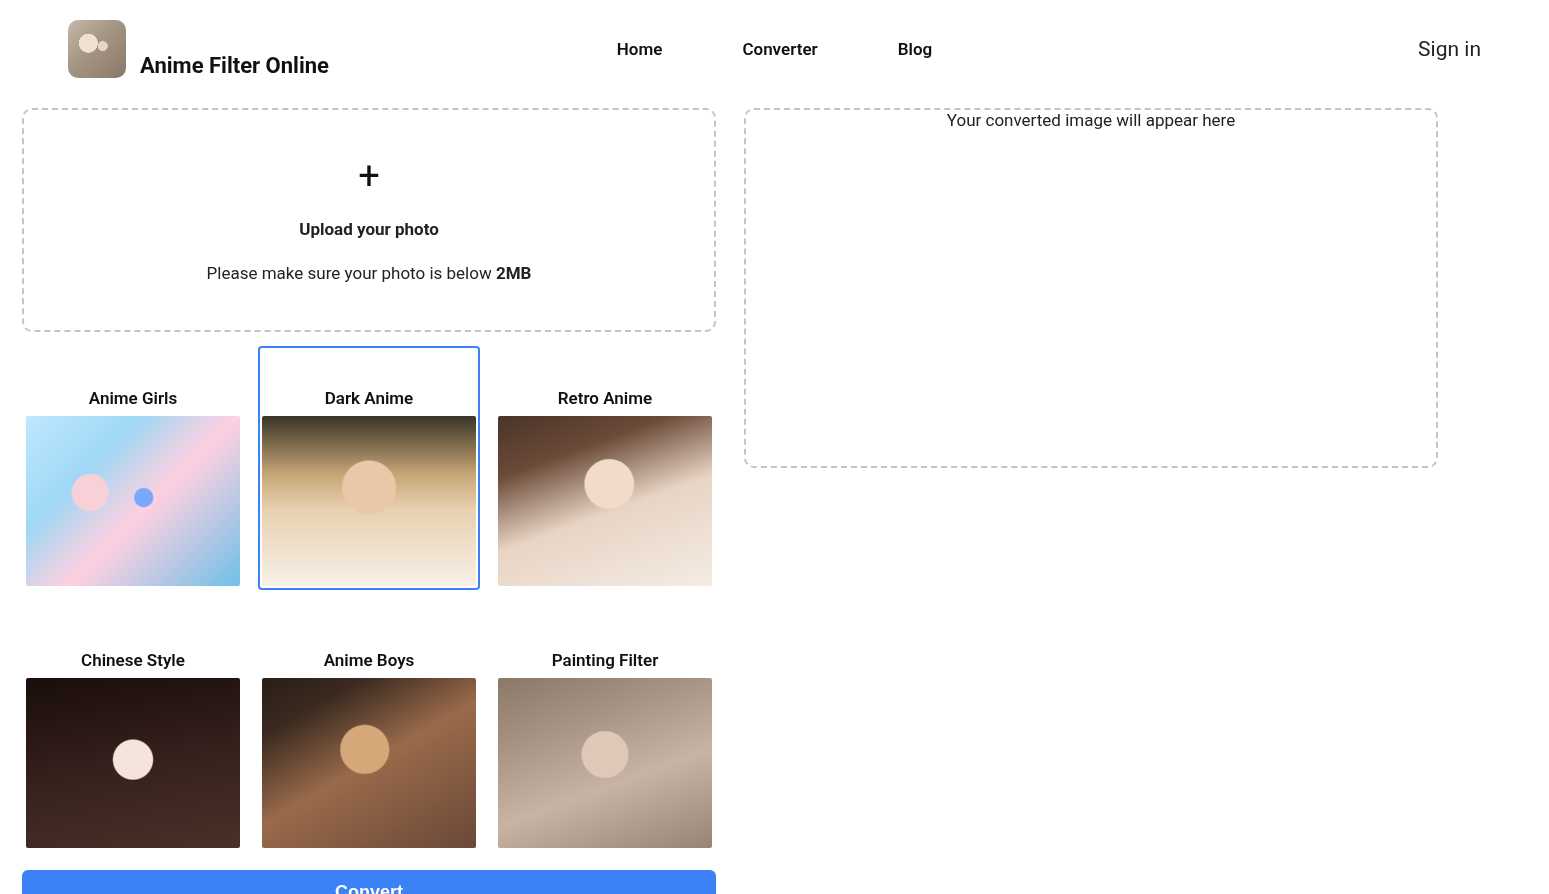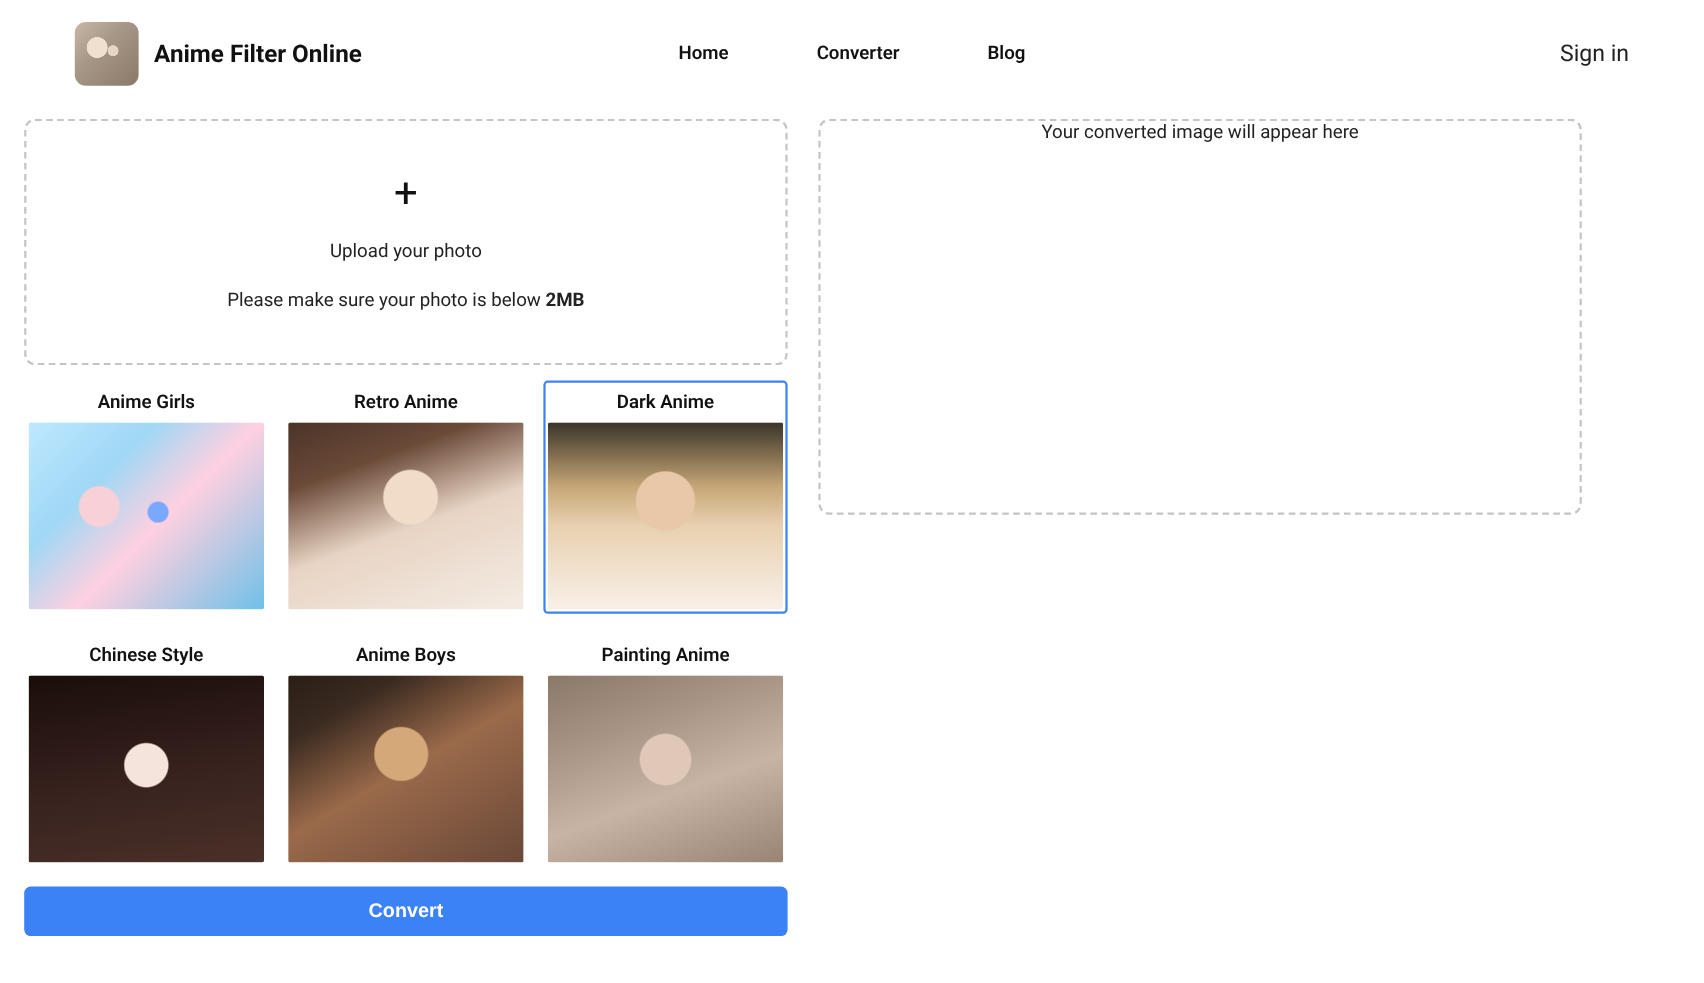--- a/index.html
+++ b/index.html
@@ -9,21 +9,21 @@
     color: #111;
     width: 1549px;
   }
   .header {
     display: flex;
     align-items: center;
     padding: 20px 68px 20px 68px;
   }
   .logo-block {
     display: flex;
-    align-items: center;
+    align-items: flex-end;
     gap: 14px;
   }
   .logo-img {
     width: 58px;
     height: 58px;
     border-radius: 10px;
     background: linear-gradient(135deg, #c9b8a8 0%, #a89888 40%, #8a7868 100%);
     position: relative;
     overflow: hidden;
   }
@@ -81,20 +81,21 @@
     cursor: pointer;
   }
   .plus-icon {
     font-size: 38px;
     font-weight: 400;
     line-height: 1;
   }
   .upload-text {
     font-size: 17px;
     color: #222;
+    font-weight: bold;
   }
   .upload-note {
     font-size: 17px;
     color: #222;
   }
   .upload-note b { font-weight: 700; }
   .styles-grid {
     display: grid;
     grid-template-columns: repeat(3, 1fr);
     gap: 18px 14px;
@@ -107,20 +108,21 @@
     padding: 2px;
   }
   .style-card.selected {
     border: 2px solid #3b82f6;
   }
   .style-label {
     font-size: 17px;
     font-weight: 600;
     text-align: center;
     padding: 6px 0 8px 0;
+    margin-top: 32px;
   }
   .style-thumb {
     width: 100%;
     height: 170px;
     border-radius: 2px;
     background-size: cover;
     background-position: center;
   }
   
   .th-anime-girls { background:
@@ -192,38 +194,38 @@
       <div class="upload-note">
         <span>Please make sure your photo is below </span><b>2MB</b>
       </div>
     </div>
 
     <div class="styles-grid" id="styles-grid">
         <div class="style-card">
           <div class="style-label">Anime Girls</div>
           <div class="style-thumb th-anime-girls"></div>
         </div>
-        <div class="style-card">
-          <div class="style-label">Retro Anime</div>
-          <div class="style-thumb th-retro-anime"></div>
-        </div>
         <div class="style-card selected">
           <div class="style-label">Dark Anime</div>
           <div class="style-thumb th-dark-anime"></div>
         </div>
         <div class="style-card">
+          <div class="style-label">Retro Anime</div>
+          <div class="style-thumb th-retro-anime"></div>
+        </div>
+        <div class="style-card">
           <div class="style-label">Chinese Style</div>
           <div class="style-thumb th-chinese-style"></div>
         </div>
         <div class="style-card">
           <div class="style-label">Anime Boys</div>
           <div class="style-thumb th-anime-boys"></div>
         </div>
         <div class="style-card">
-          <div class="style-label">Painting Anime</div>
+          <div class="style-label">Painting Filter</div>
           <div class="style-thumb th-painting-anime"></div>
         </div>
       </div>
 
     <button class="convert-btn">Convert</button>
   </div>
 
   <div class="right-col">
     <div class="output-box">
       <div class="output-placeholder">Your converted image will appear here</div>

